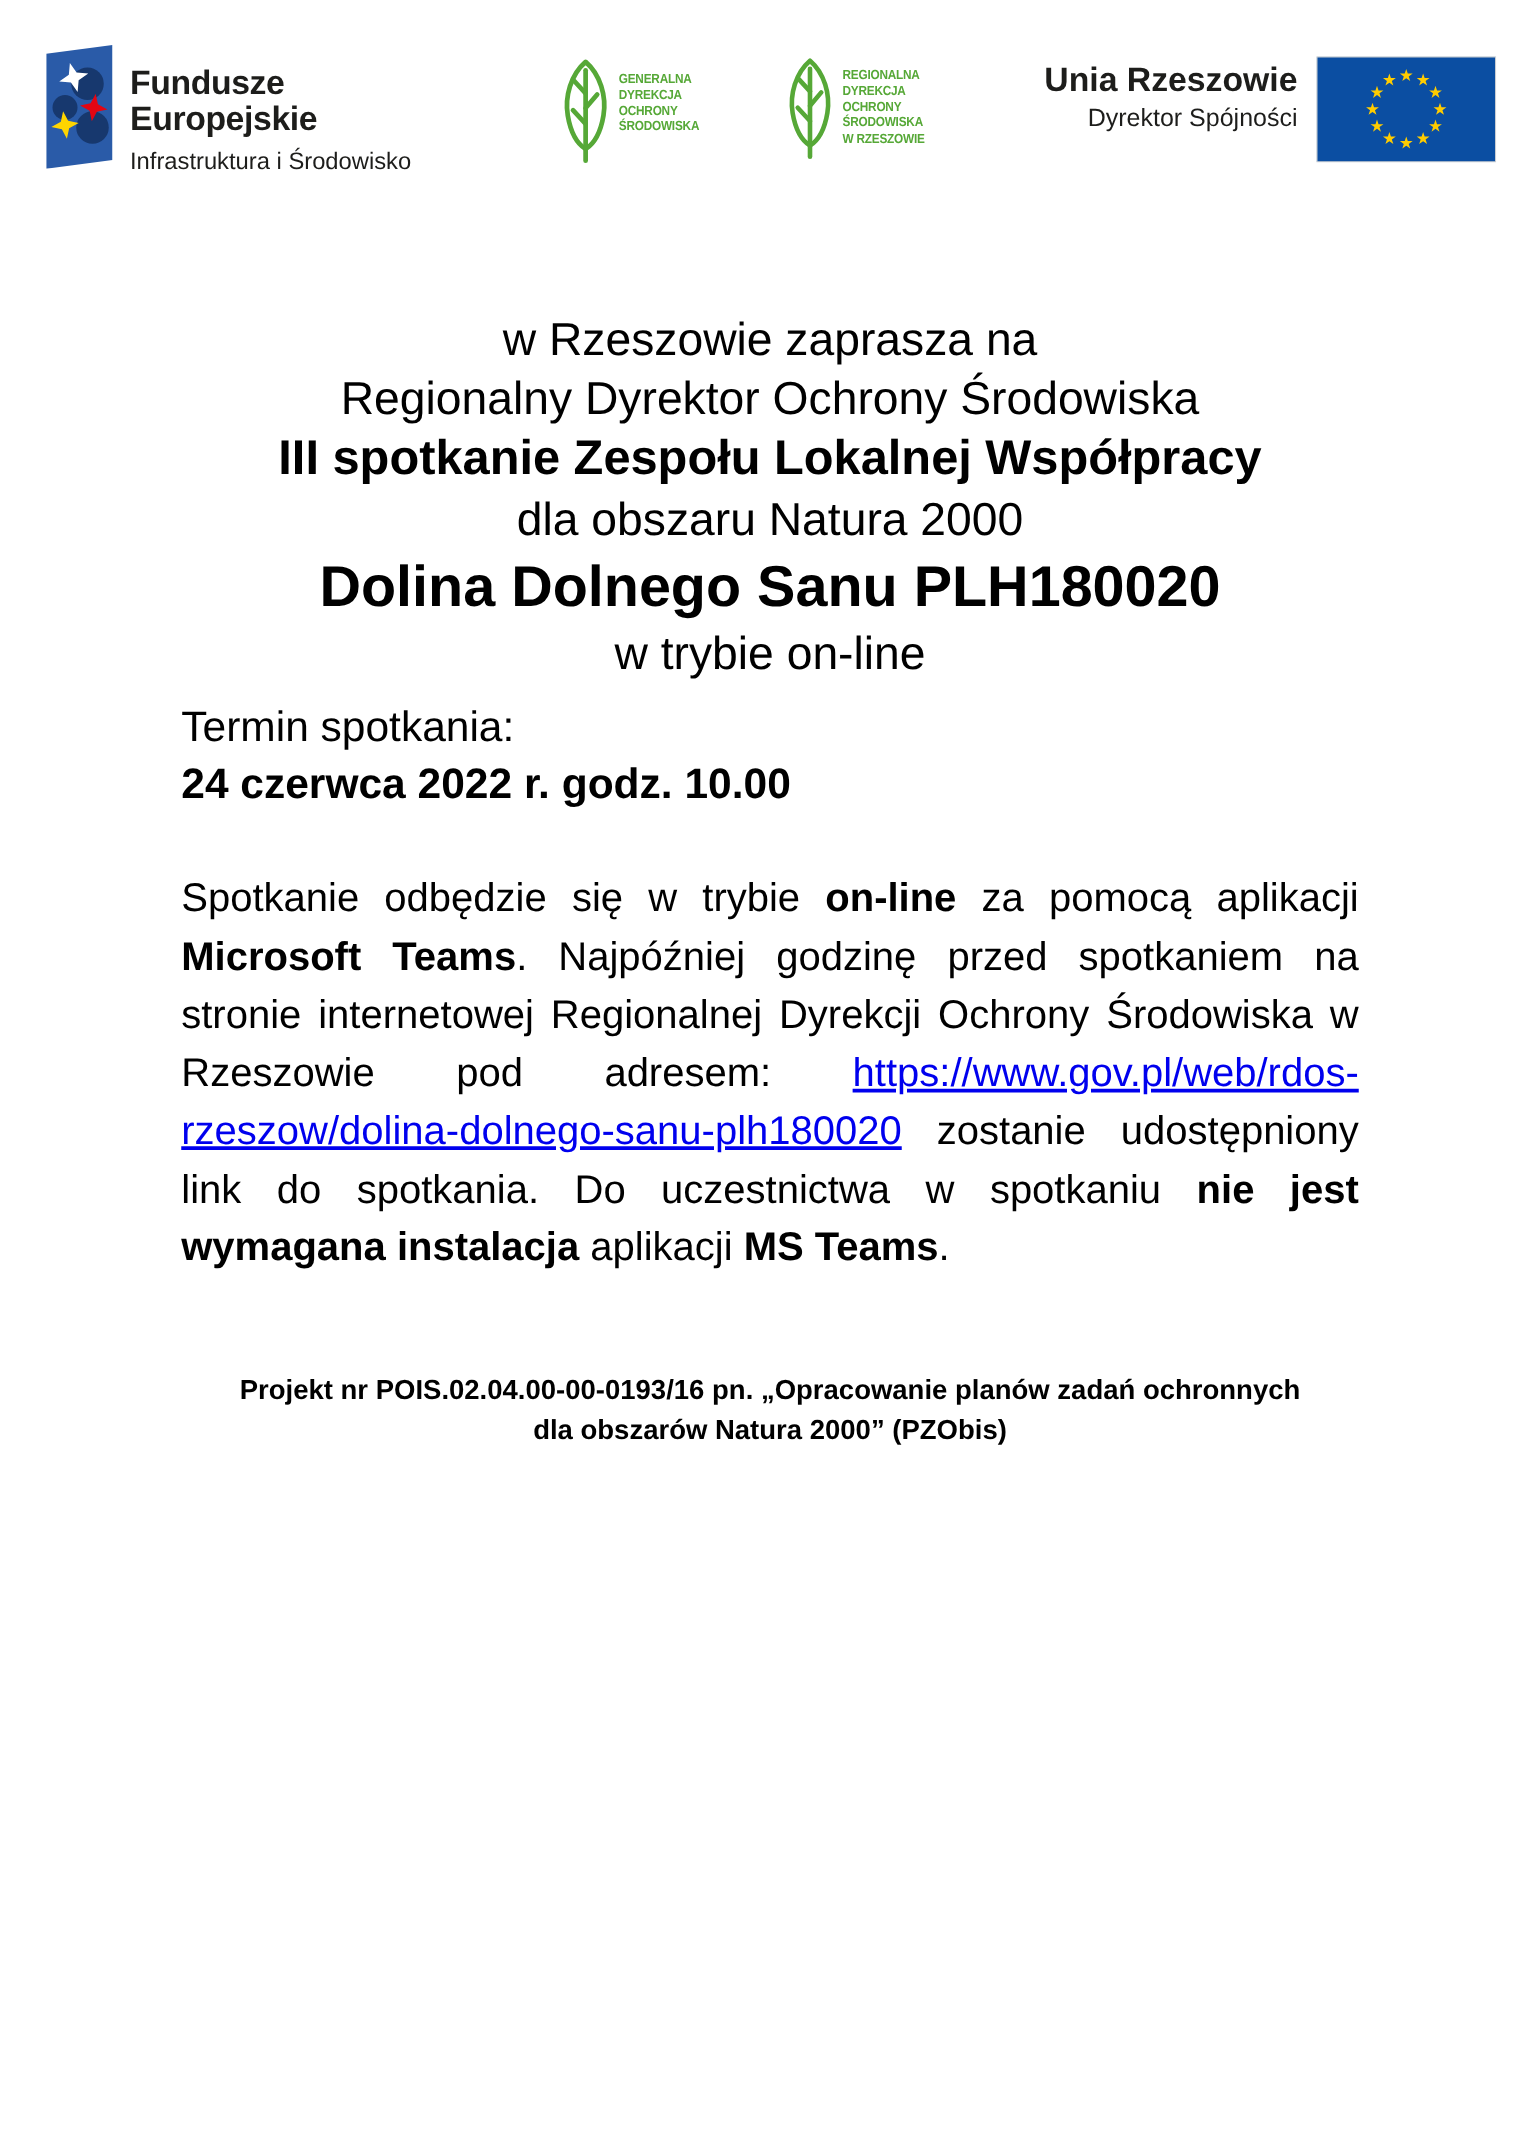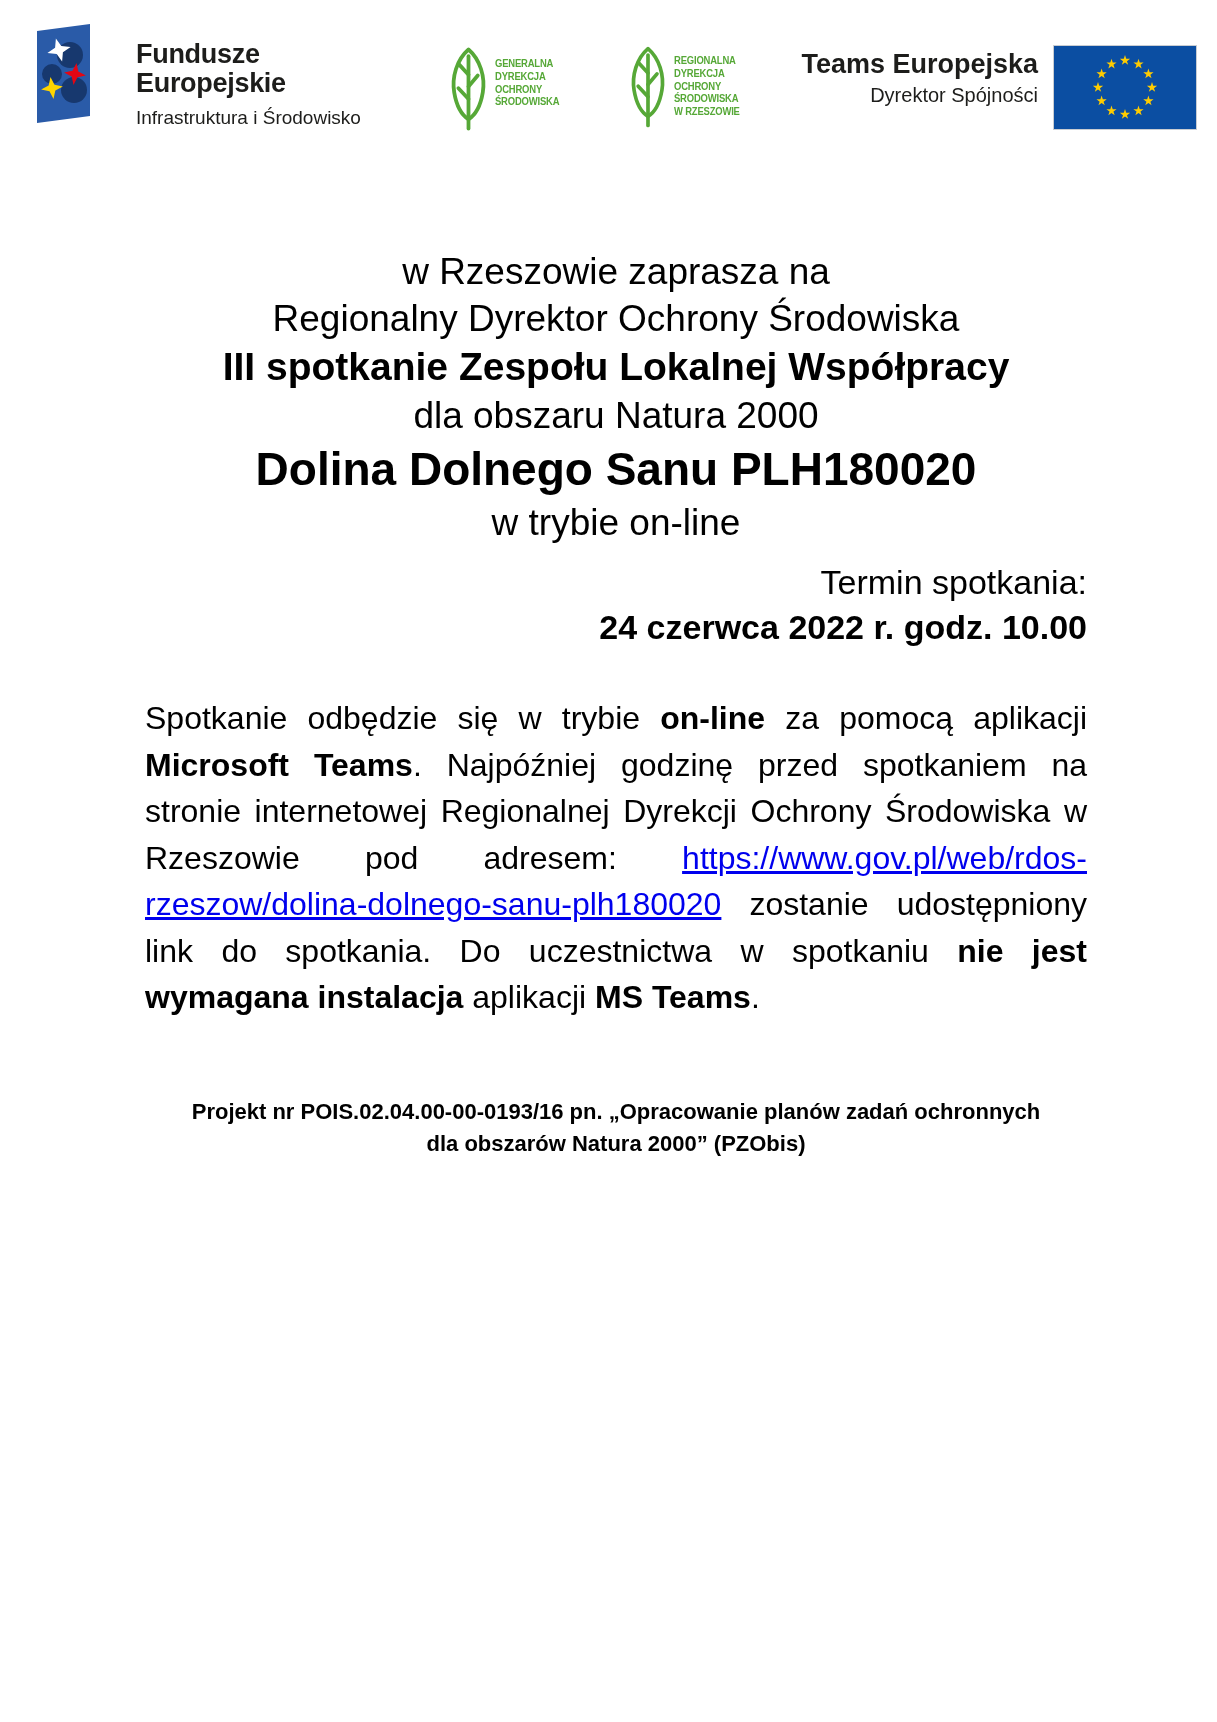--- a/index.html
+++ b/index.html
@@ -1,40 +1,40 @@
 <!DOCTYPE html>
 <html lang="pl" style="--link-blue: #0000EE; --leaf-green: #56A837; --eu-flag-blue: #0B4EA2; --eu-star-yellow: #FFCC00; --fe-flag-blue: #2A5BA8; --fe-circle-navy: #17386E; --fe-star-red: #E30613; --fe-star-yellow: #FFD500; --fe-star-white: #FFFFFF;"><head>
 <meta charset="utf-8">
 <style>
   html,body{margin:0;padding:0;background:#fff;}
   .page{position:relative;width:1217px;height:1722px;background:#fff;overflow:hidden;
         font-family:"Liberation Sans",sans-serif;color:#000;}
   
   .header{position:absolute;left:0;top:0;width:1217px;height:170px;}
-  .fe-logo{position:absolute;left:37px;top:24px;display:flex;gap:32px;}
+  .fe-logo{position:absolute;left:37px;top:36px;display:flex;}
   .fe-text{margin-left:14px;margin-top:16px;color:#1d1d1b;}
   .fe-name{font-weight:bold;font-size:27px;line-height:29px;letter-spacing:-0.3px;}
   .fe-sub{font-size:19px;margin-top:9px;}
   .leaf-logo{position:absolute;display:flex;}
   .gdos{left:450px;top:46px;}
   .rdos{left:630px;top:43px;}
   .leaf-text{margin-left:8px;padding-top:11px;color:var(--leaf-green,#56a837);
              font-weight:bold;font-size:10.5px;line-height:12.8px;letter-spacing:-0.2px;
              transform:scaleX(.9);transform-origin:left top;white-space:nowrap;}
   .eu-text{position:absolute;right:179px;top:49px;text-align:right;color:#1d1d1b;}
   .eu-title{font-weight:bold;font-size:27px;line-height:30px;}
   .eu-sub{font-size:20px;margin-top:5px;}
   .eu-flag{position:absolute;left:1053px;top:45px;}
   
   .content{padding:248px 130px 0 145px;}
   .title-block{text-align:center;}
   .t1{font-size:37px;line-height:47px;}
   .t2{font-size:39px;line-height:50px;font-weight:bold;}
   .t3{font-size:46px;line-height:60px;font-weight:bold;}
-  .meeting{text-align:right;margin-top:14px;font-size:34px;line-height:45px;}
+  .meeting{text-align:left;margin-top:14px;font-size:34px;line-height:45px;}
   .b{font-weight:bold;}
   .para{margin:45px 0 0 0;font-size:32px;line-height:46.5px;text-align:justify;}
   .para2{margin-top:211px;}
   a.doc-link{color:var(--link-blue,#0000EE);text-decoration:underline;cursor:pointer;}
   .footer{margin:75px auto 0 auto;max-width:850px;text-align:center;
           font-weight:bold;font-size:22px;line-height:32px;}
 </style>
 </head>
 <body>
 
@@ -82,21 +82,21 @@
         <path d="M22,3 C8,15 2,36 5,54 C8,72 14,81 22,86 C30,81 36,72 39,54 C42,36 36,15 22,3 Z"></path>
         <path d="M22,11 L22,97"></path>
         <path d="M22,33 L11,21"></path>
         <path d="M22,47 L33,34"></path>
         <path d="M22,62 L10,49"></path>
       </svg>
       <div class="leaf-text">REGIONALNA<br>DYREKCJA<br>OCHRONY<br>ŚRODOWISKA<br>W RZESZOWIE</div>
     </div>
 
     <div class="eu-text">
-      <div class="eu-title">Teams Europejska</div>
+      <div class="eu-title">Unia Rzeszowie</div>
       <div class="eu-sub">Dyrektor Spójności</div>
     </div>
 
     <svg class="eu-flag" width="144" height="85" viewBox="0 0 144 85">
       <defs>
         <path id="eustar" d="M0,-5.4 L1.22,-1.67 L5.14,-1.67 L1.97,0.64 L3.17,4.37 L0,2.07 L-3.17,4.37 L-1.97,0.64 L-5.14,-1.67 L-1.22,-1.67 Z"></path>
       </defs>
       <rect x="0.5" y="0.5" width="143" height="84" fill="var(--eu-flag-blue,#0B4EA2)" stroke="#c9cdd2" stroke-width="1"></rect>
       <g fill="var(--eu-star-yellow,#FFCC00)">
         <use href="#eustar" transform="translate(72,15.5)"></use>

